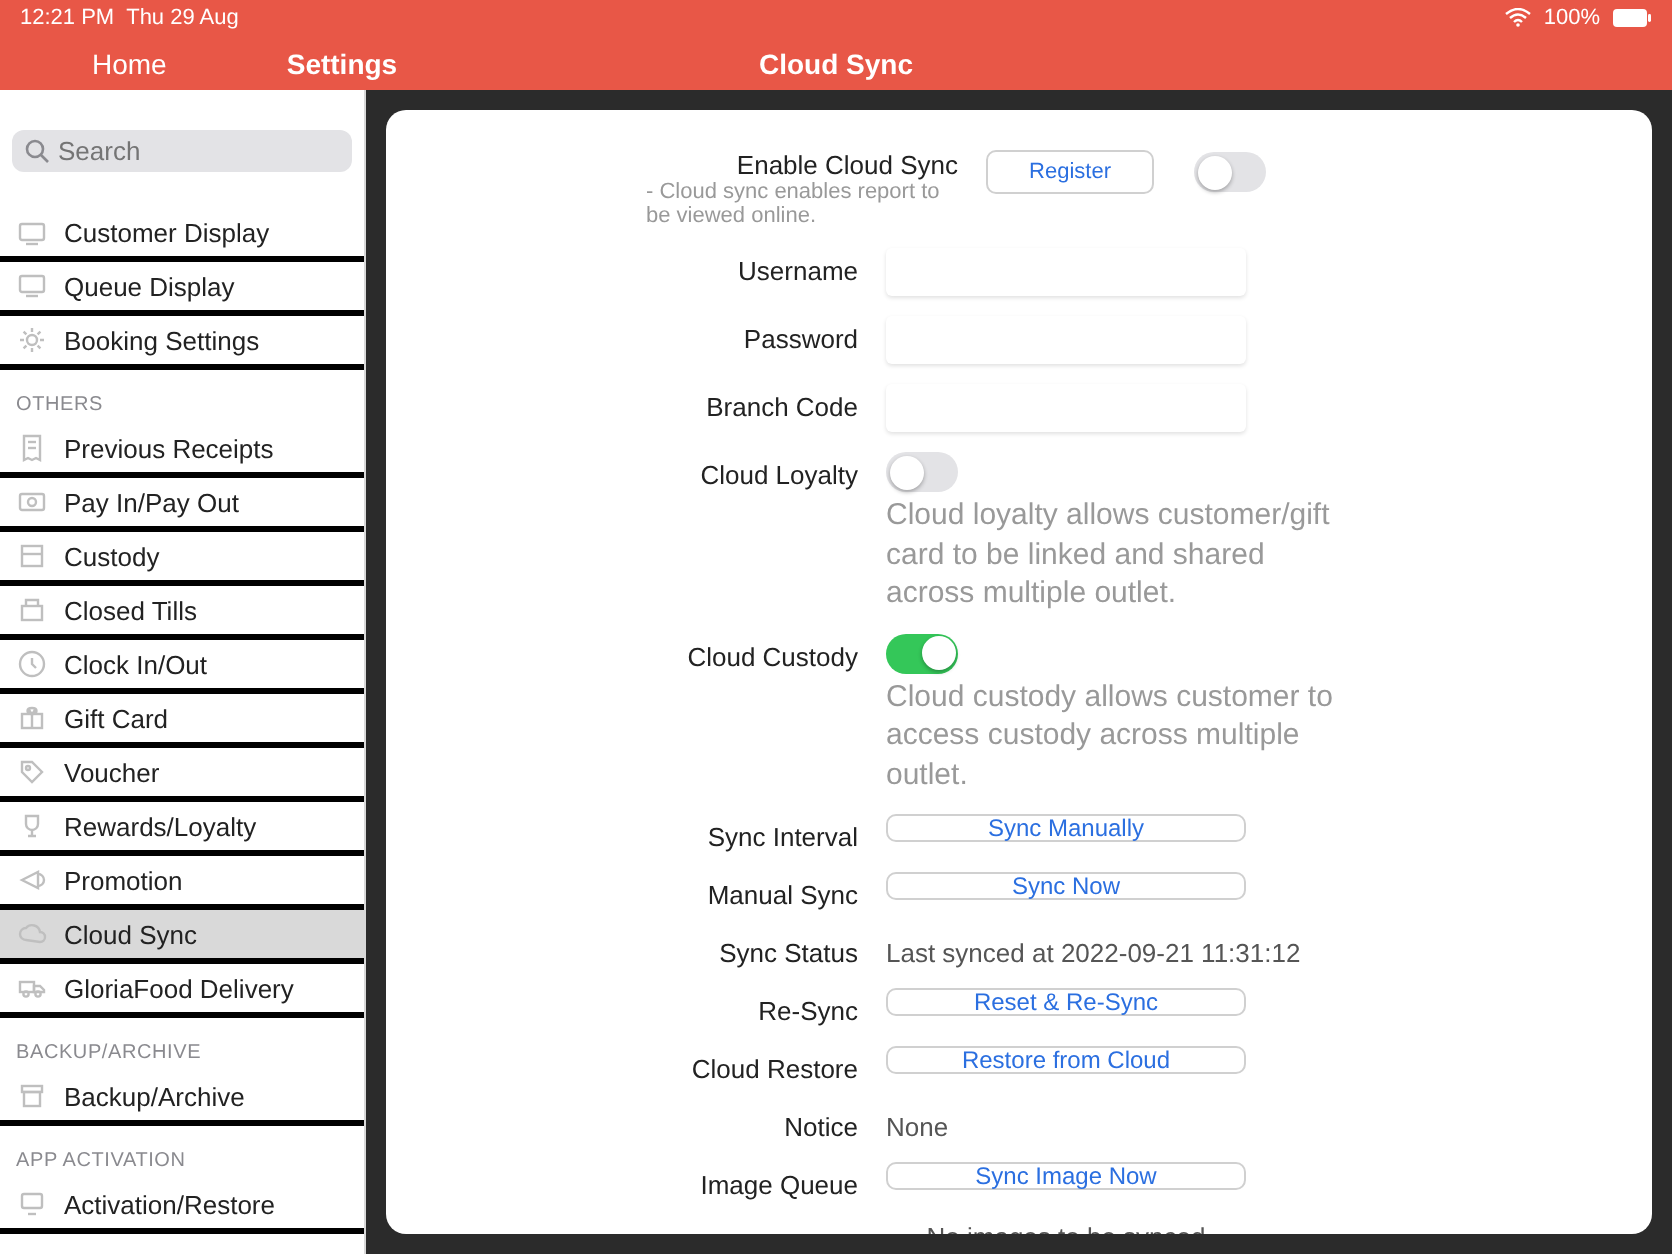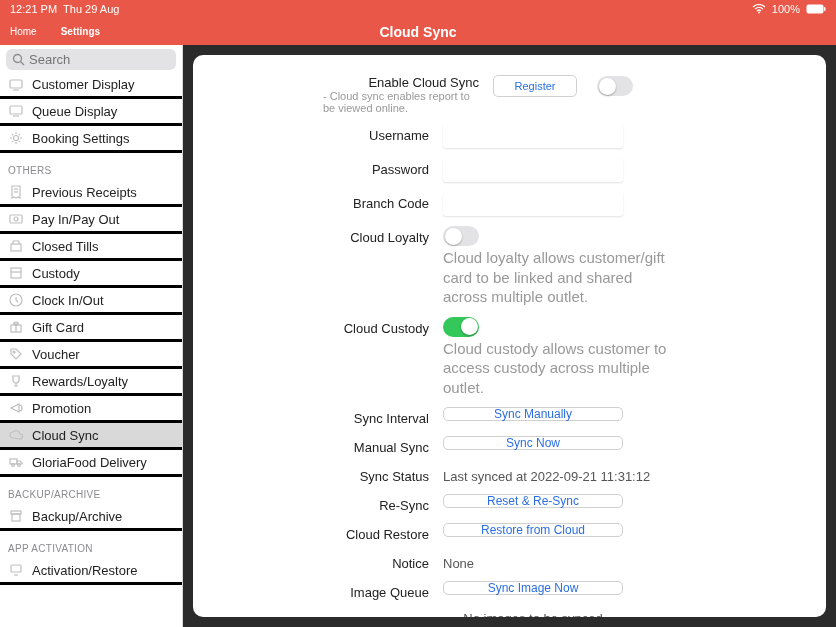--- a/index.html
+++ b/index.html
@@ -2,26 +2,26 @@
 <html><head>
 <meta charset="utf-8">
 <style>
   * { box-sizing: border-box; margin: 0; padding: 0; }
   html, body { width: 836px; height: 627px; overflow: hidden; font-family: -apple-system, "Helvetica Neue", Arial, sans-serif; font-size: 13px; color: #333; }
   .status-bar { height: 18px; background: #e85747; display: flex; justify-content: space-between; align-items: center; padding: 0 10px; color: #fff; font-size: 11px; }
   .status-bar .sb-left, .status-bar .sb-right { display: flex; align-items: center; gap: 6px; }
   .wifi svg, .battery-icon svg { display:block; }
   .header { height: 27px; background: #e85747; display: flex; align-items: center; position: relative; }
   .header .nav { display: flex; gap: 24px; padding-left: 10px; }
-  .header .nav span { color: #fff; font-size: 10px; }
+  .header .nav span { color: #fff; font-size: 14px; margin-left: 36px; }
   .header .nav .active { font-weight: 600; }
   .header .title { position: absolute; left: 50%; transform: translateX(-50%); color: #fff; font-weight: 600; font-size: 14px; }
   .main { display: flex; height: 582px; }
   .sidebar { width: 183px; border-right: 1px solid #d8d8d8; display: flex; flex-direction: column; background: #fff; }
-  .search-box { display: flex; align-items: center; background: #e3e3e6; border-radius: 6px; margin: 4px 6px; padding: 3px 6px; }
+  .search-box { display: flex; align-items: center; background: #e3e3e6; border-radius: 6px; margin: 20px 6px; padding: 3px 6px; }
   .search-box svg { flex-shrink: 0; }
   .search-box input { border: none; background: transparent; outline: none; font-size: 13px; color: #555; padding-left: 4px; width: 100%; }
   .list { overflow: hidden; }
   .list-item { display: flex; align-items: center; height: 27px; padding: 0 8px; border-bottom: 3px solid #000000; gap: 8px; cursor: pointer; font-size: 13px; color: #222; }
   .list-item.cut { border-top: 1px solid #ececec; margin-top:-2px; }
   .list-item .icon { width: 16px; height: 16px; flex-shrink:0; display:flex; align-items:center; justify-content:center; }
   .list-item.selected { background: #d9d9d9; }
   .section-header { font-size: 10px; color: #8a8a8f; padding: 12px 8px 4px; text-transform: uppercase; letter-spacing: 0.3px; }
   .content-wrap { flex: 1; background: #2b2b2b; padding: 10px; }
   .panel { width: 100%; height: 100%; background: #fff; border-radius: 10px; padding: 20px 30px; overflow: hidden; }
@@ -131,34 +131,34 @@
             <svg width="16" height="16" viewBox="0 0 16 16">
               <rect x="2" y="4" width="12" height="8" rx="1"></rect>
               <circle cx="8" cy="8" r="2"></circle>
             </svg>
           </span>
           <span>Pay In/Pay Out</span>
         </div>
         <div class="list-item">
           <span class="icon">
             <svg width="16" height="16" viewBox="0 0 16 16">
+              <rect x="3" y="3" width="10" height="10"></rect>
+              <line x1="3" y1="7" x2="13" y2="7"></line>
+            </svg>
+          </span>
+          <span>Custody</span>
+        </div>
+        <div class="list-item">
+          <span class="icon">
+            <svg width="16" height="16" viewBox="0 0 16 16">
               <rect x="3" y="6" width="10" height="7"></rect>
               <path d="M5 6V3h6v3"></path>
             </svg>
           </span>
           <span>Closed Tills</span>
-        </div>
-        <div class="list-item">
-          <span class="icon">
-            <svg width="16" height="16" viewBox="0 0 16 16">
-              <rect x="3" y="3" width="10" height="10"></rect>
-              <line x1="3" y1="7" x2="13" y2="7"></line>
-            </svg>
-          </span>
-          <span>Custody</span>
         </div>
         <div class="list-item">
           <span class="icon">
             <svg width="16" height="16" viewBox="0 0 16 16">
               <circle cx="8" cy="8" r="6"></circle>
               <path d="M8 5v3l2 2"></path>
             </svg>
           </span>
           <span>Clock In/Out</span>
         </div>

